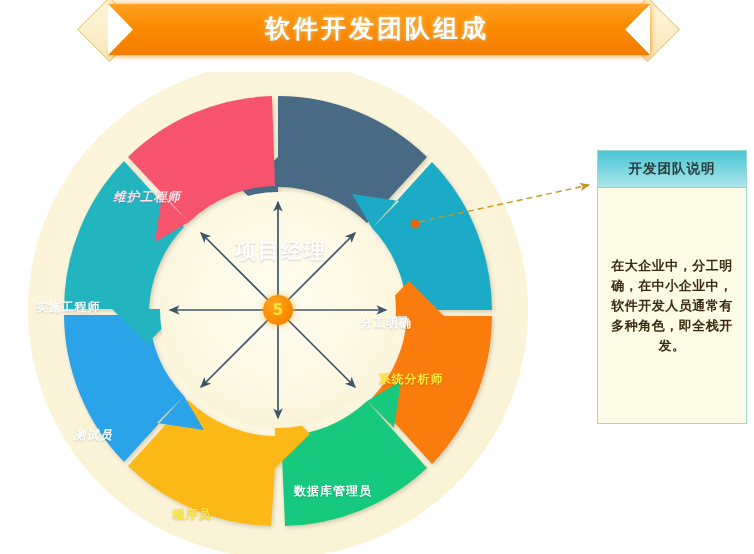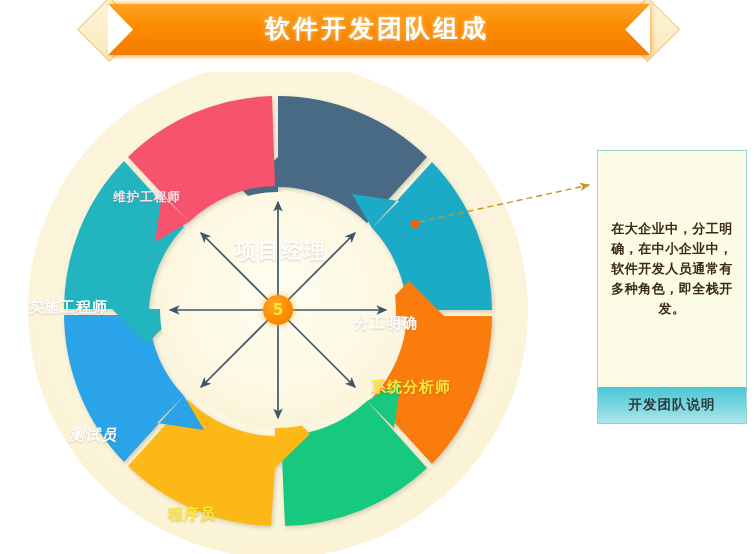--- a/index.html
+++ b/index.html
@@ -38,32 +38,32 @@
   
   #wheel-area {
     position: absolute;
     left: 0; top: 72px;
     width: 600px; height: 482px;
   }
   #wheel-svg { position: absolute; left: 0; top: 0; }
 
   .seg-label {
     position: absolute;
-    font-size: 15px;
+    font-size: 12px;
     font-weight: bold;
     white-space: nowrap;
     transform: translate(-50%, -50%);
     pointer-events: none;
     letter-spacing: 1px;
   }
   .lab-big { font-size: 21px; letter-spacing: 2px; }
   .lab-small { font-size: 12.5px; letter-spacing: 1px; }
   .lab-white { color: #ffffff; text-shadow: 0 1px 2px rgba(0,0,0,0.18); }
   .lab-yellow { color: #ffe93b; text-shadow: 0 1px 2px rgba(120,60,0,0.35); }
-  .lab-pinkwhite { color: #ffe2ea; text-shadow: 0 1px 1px rgba(160,40,70,0.25); }
+  .lab-pinkwhite { color: #ffe2ea; text-shadow: 0 1px 1px rgba(160,40,70,0.25); font-style: italic; }
 
   #center-badge {
     position: absolute;
     width: 30px; height: 30px;
     border-radius: 50%;
     background: radial-gradient(circle at 38% 33%, #ffa726 0%, #fb8c00 55%, #f57c00 100%);
     box-shadow: 0 0 7px rgba(255,170,40,0.75);
     color: #ffe93b;
     font-size: 15px;
     font-weight: bold;
@@ -218,35 +218,36 @@
       <line x1="278" y1="238" x2="355" y2="315" marker-end="url(#ah)"></line>
       <line x1="278" y1="238" x2="278" y2="346" marker-end="url(#ah)"></line>
       <line x1="278" y1="238" x2="201" y2="315" marker-end="url(#ah)"></line>
       <line x1="278" y1="238" x2="170" y2="238" marker-end="url(#ah)"></line>
       <line x1="278" y1="238" x2="201" y2="161" marker-end="url(#ah)"></line>
     </g>
   </svg>
 
   <div class="seg-label lab-big lab-white" style="left:281px; top:179px;">项目经理</div>
   <div class="seg-label lab-white" style="left:386px; top:251px;">分工明确</div>
-  <div class="seg-label lab-yellow" style="left:411px; top:307px;margin-top:8px;">系统分析师</div>
+  <div class="seg-label lab-yellow" style="left:411px; top:307px;">系统分析师</div>
+  <div class="seg-label lab-white" style="left:333px; top:419px;">数据库管理员</div>
   <div class="seg-label lab-yellow" style="left:192px; top:442px;">程序员</div>
   <div class="seg-label lab-white" style="left:93px; top:363px;font-style:italic;">测试员</div>
   <div class="seg-label lab-white" style="left:68px; top:235px;">实施工程师</div>
   <div class="seg-label lab-small lab-pinkwhite" style="left:147px; top:125px;">维护工程师</div>
 
   <div id="center-badge" style="left:278px; top:238px;">5</div>
 </div>
 
 <svg id="connector-svg" width="200" height="80">
   <circle cx="15" cy="59" r="4.6" fill="#E8650C"></circle>
   <marker id="goldArrow" markerWidth="8" markerHeight="8" refX="6.5" refY="3.6" orient="auto" markerUnits="strokeWidth">
     <path d="M 0 0.6 L 7.4 3.6 L 0 6.6 L 1.9 3.6 Z" fill="#C8961E" stroke="none"></path>
   </marker>
   <line x1="19" y1="57" x2="189" y2="20" stroke="#C8961E" stroke-width="1.4" stroke-dasharray="6 4" marker-end="url(#goldArrow)"></line>
 </svg>
 
 <div id="callout">
+  <div id="callout-header">开发团队说明</div>
   <div id="callout-body">
     <div id="callout-text">在大企业中，分工明确，在中小企业中，软件开发人员通常有多种角色，即全栈开发。</div>
   </div>
-  <div id="callout-header">开发团队说明</div>
 </div>
 
 </body></html>

